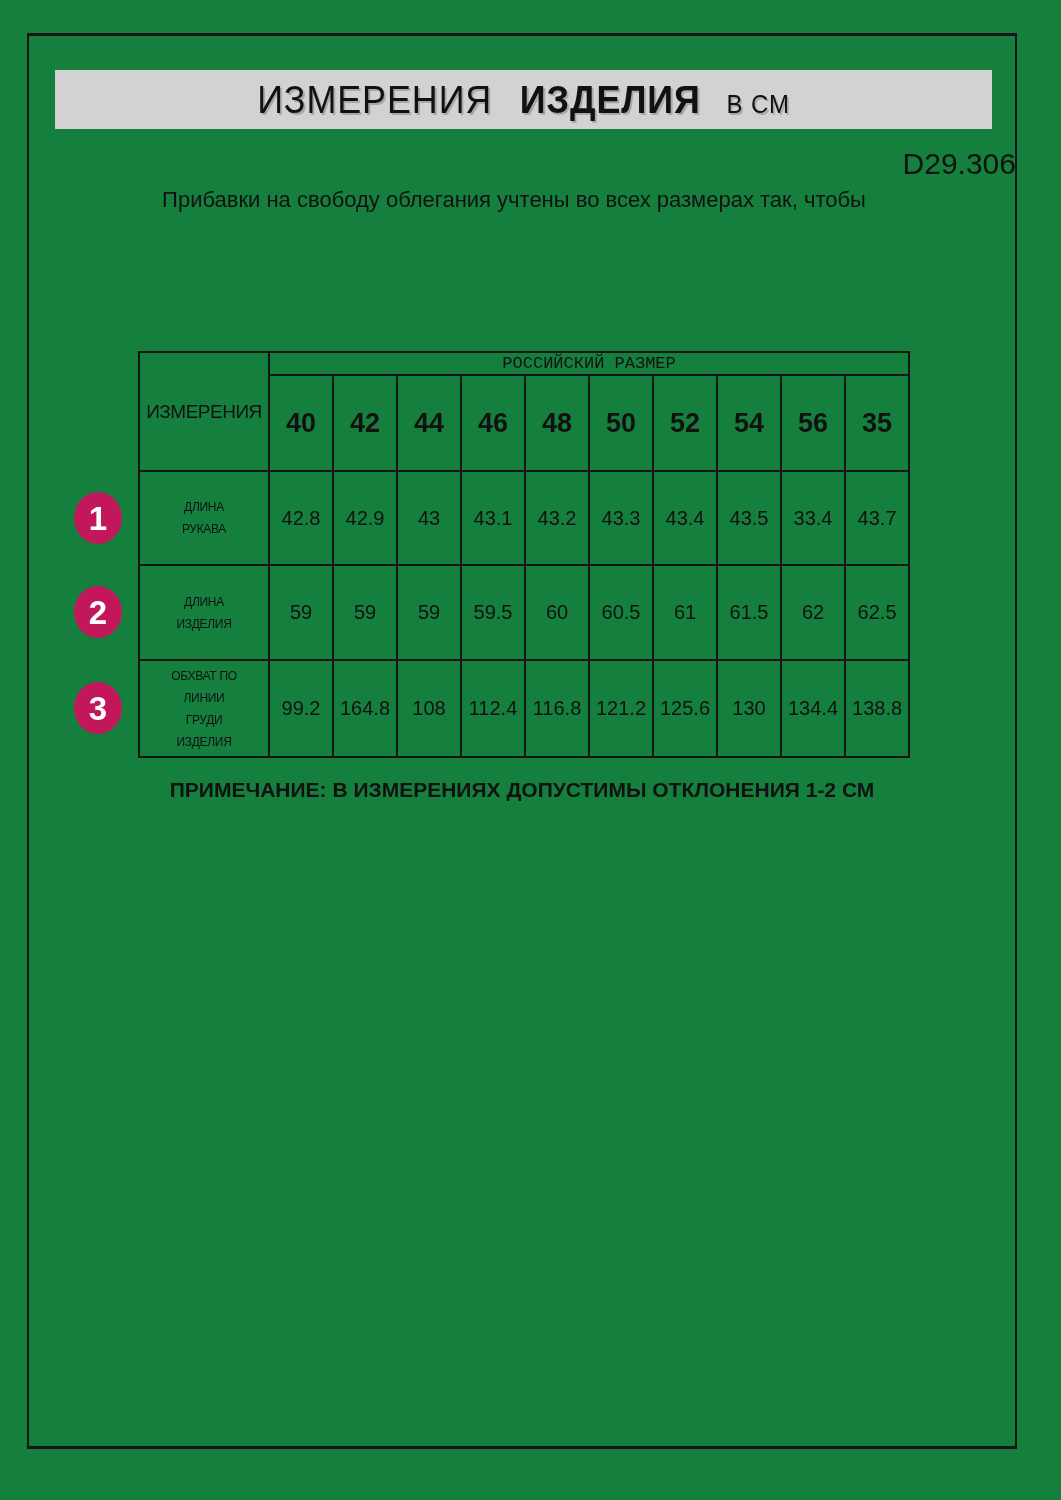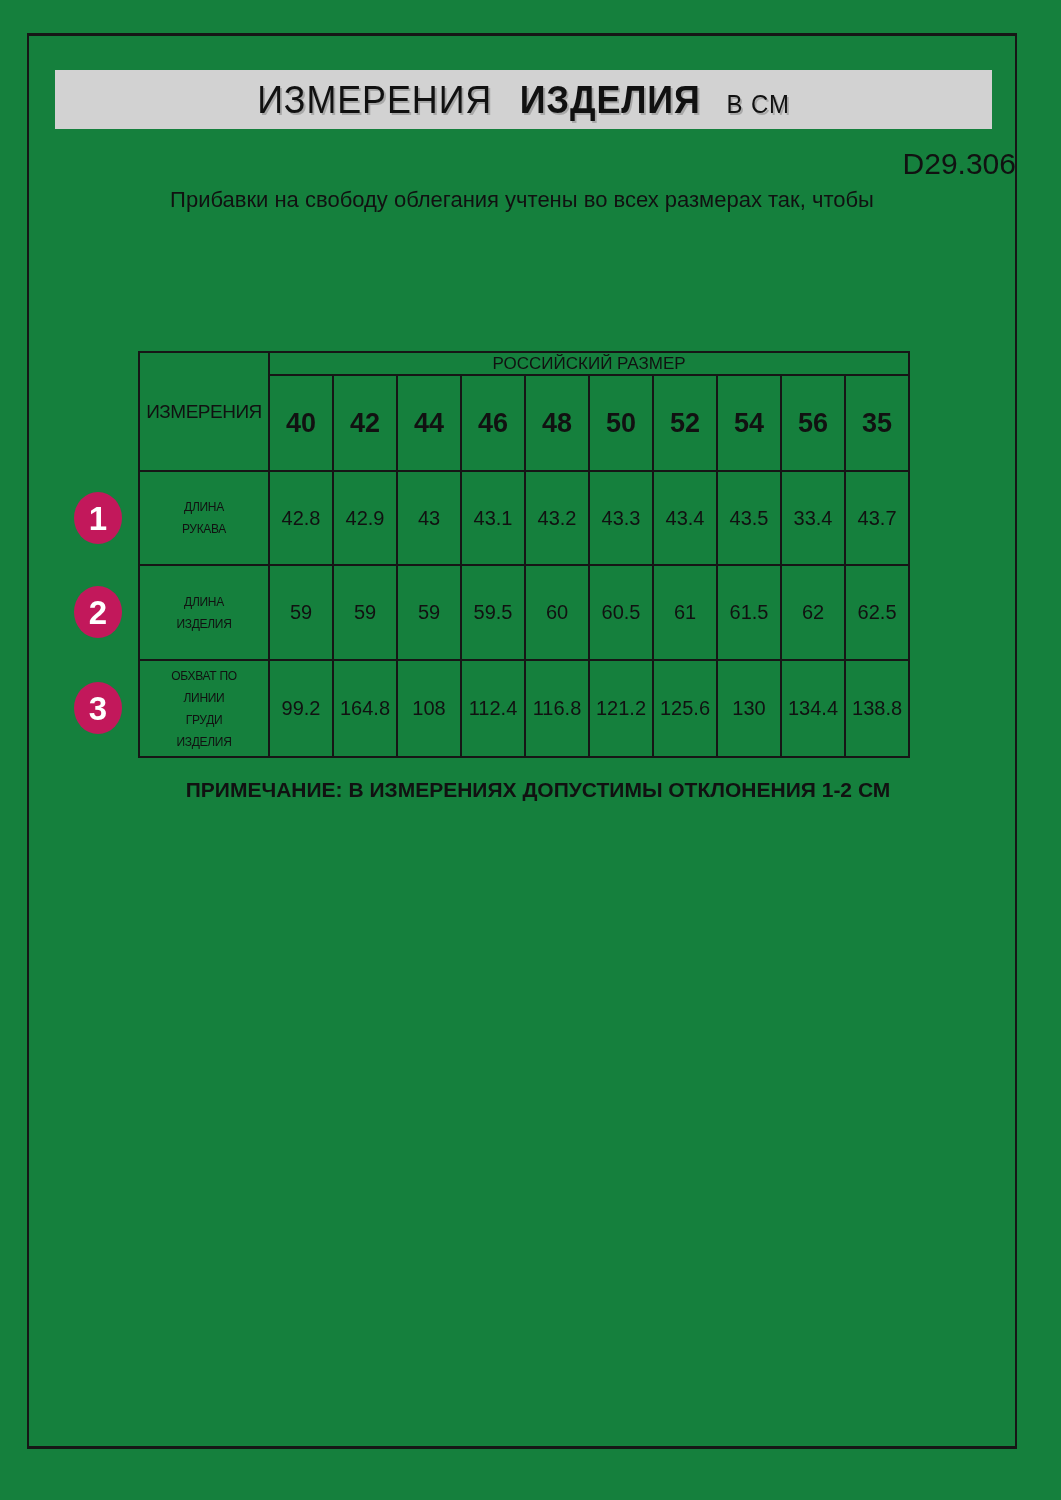--- a/index.html
+++ b/index.html
@@ -64,21 +64,21 @@
   .model-number {
     position: absolute;
     left: 28px;
     top: 147px;
     width: 988px;
     text-align: right;
     font-size: 30px;
   }
   .intro {
     position: absolute;
-    left: 28px;
+    left: 20px;
     top: 186px;
     width: 988px;
     text-align: center;
     font-size: 22px;
     line-height: 27px;
   }
   .intro-line { white-space: nowrap; }
 
   .size-table {
     position: absolute;
@@ -101,20 +101,21 @@
   .row-data-1        { height: 94px; }
   .row-data-2        { height: 95px; }
   .row-data-3        { height: 97px; }
   .meas-header {
     font-size: 19px;
     letter-spacing: -0.5px;
   }
   .group-header {
     font-size: 17px;
     letter-spacing: 0;
+    font-family: Liberation Mono, monospace;
   }
   .size-cell {
     font-size: 27px;
     font-weight: bold;
   }
   .row-label {
     font-size: 12px;
     line-height: 22px;
     white-space: pre-line;
     letter-spacing: -0.3px;
@@ -143,21 +144,20 @@
   }
   .note {
     position: absolute;
     left: 28px;
     top: 778px;
     width: 988px;
     text-align: center;
     font-size: 21px;
     font-weight: bold;
     white-space: nowrap;
-    margin-left: 16px;
   }
 </style>
 </head>
 <body>
 
 <div class="page">
   <div class="page-frame"></div>
 
   <div class="title-bar">
     <div class="title-line">

